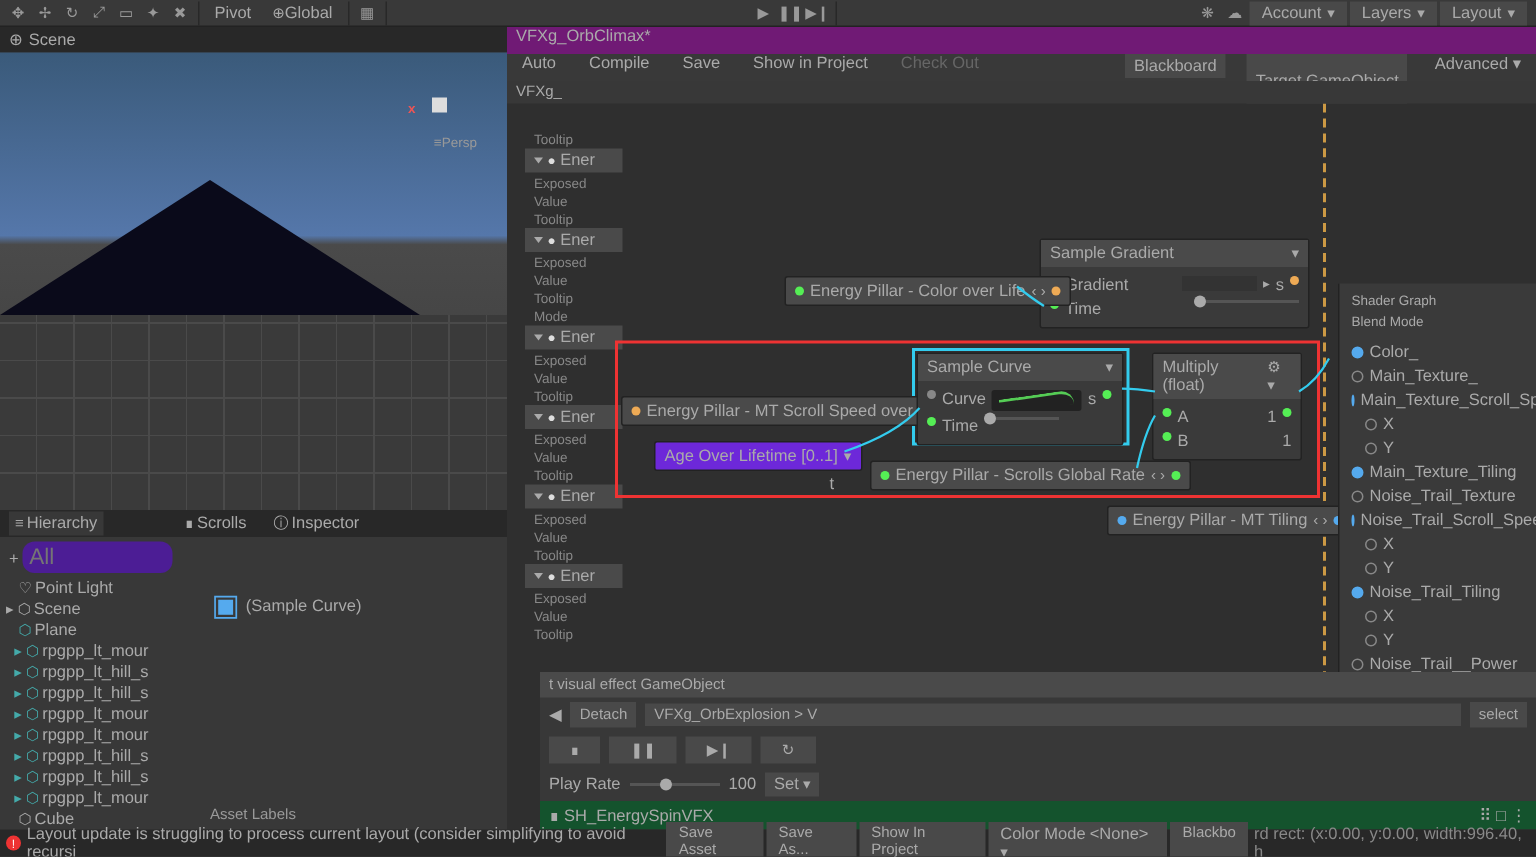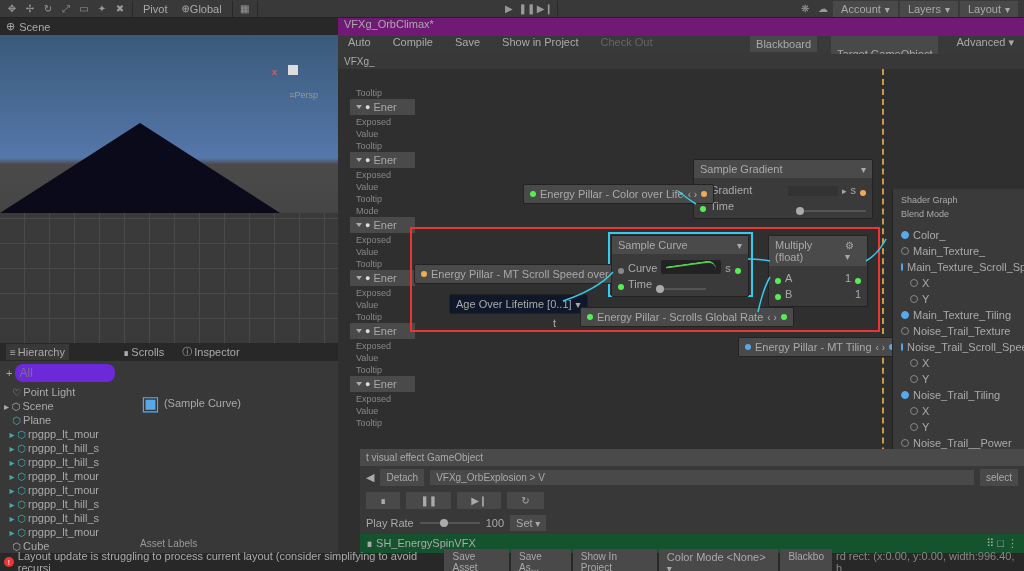--- a/index.html
+++ b/index.html
@@ -25,21 +25,21 @@
 .gizmo{position:absolute;top:10px;right:20px;width:50px;height:50px}
 .gizmo .cube{position:absolute;top:20px;left:20px;width:10px;height:10px;background:#ddd}
 .gizmo .ax{position:absolute;font-size:9px;font-weight:bold}
 .gizmo .ax.x{color:#e55;top:22px;left:4px}
 .persp{position:absolute;top:55px;right:20px;font-size:9px;color:#999}
 
 .panel-tabs{height:18px;background:#282828;display:flex;align-items:center;gap:10px;padding:0 6px}
 .ptab{padding:2px 4px;font-size:10px;display:flex;align-items:center;gap:2px}
 .ptab.active{background:#383838}
 .hier-search{padding:3px 6px;background:#383838}
-.hier-search input{width:100px;background:#6d28d9;border:none;color:#aaa;padding:2px 4px;font-size:12px;border-radius:8px}
+.hier-search input{width:100px;background:#4c1d95;border:none;color:#aaa;padding:2px 4px;font-size:15px;border-radius:8px}
 .hier-body{flex:1;background:#383838;display:flex}
 .hier-tree{width:135px;overflow:hidden}
 .hier-tree .row{padding:1px 4px;font-size:10px;display:flex;align-items:center;gap:2px;white-space:nowrap}
 .hier-tree .row.blue{color:#4aa}
 .hier-proj{flex:1;background:#383838;padding:4px}
 .proj-item{display:flex;align-items:center;gap:4px;padding:2px}
 .asset-labels{position:absolute;bottom:22px;left:140px;font-size:10px;color:#999}
 
 .graph-tabs{height:18px;background:#701a75;display:flex;align-items:flex-start;padding:0 6px;gap:8px}
 .graph-toolbar{height:18px;background:#393939;display:flex;align-items:flex-start;padding:0 6px;gap:14px;font-size:10px}
@@ -51,21 +51,21 @@
 
 .side-props{position:absolute;left:12px;top:18px;width:65px}
 .side-props .prop{background:#4a4a4a;padding:2px 6px;margin-bottom:1px;font-size:9px;display:flex;align-items:center;gap:3px}
 .side-props .prop.ener{color:#ddd}
 .side-props .sub{padding:1px 6px;font-size:9px;color:#888}
 .caret{display:inline-block;width:0;height:0;border-top:4px solid #aaa;border-left:3px solid transparent;border-right:3px solid transparent}
 
 .node{position:absolute;background:#3a3a3a;border:1px solid #222;border-radius:2px;font-size:10px}
 .node-hdr{background:#4a4a4a;padding:3px 6px;display:flex;align-items:center;gap:4px;font-size:10px}
 .node-body{padding:4px 6px}
-.node-row{display:flex;align-items:flex-end;gap:4px;padding:2px 0;font-size:9px}
+.node-row{display:flex;align-items:flex-start;gap:4px;padding:2px 0;font-size:9px}
 .port{width:6px;height:6px;border-radius:50%;background:#5ae}
 .port.o{background:#ea5}
 .port.g{background:#5e5}
 .port.gr{background:#888}
 .curve-prev{width:60px;height:14px;background:#222;border-radius:2px;position:relative;overflow:hidden}
 .curve-prev::after{content:"";position:absolute;left:5px;top:3px;width:50px;height:8px;border-top:2px solid #5c5;border-radius:0 20px 0 0;transform:skewY(-8deg)}
 .slider{width:70px;height:2px;background:#555;position:relative}
 .slider::after{content:"";position:absolute;left:0;top:-3px;width:8px;height:8px;background:#aaa;border-radius:50%}
 
 .pill{position:absolute;background:#4a4a4a;border:1px solid #222;border-radius:2px;padding:3px 6px;display:flex;align-items:center;gap:4px;font-size:10px}
@@ -285,21 +285,21 @@
             </div>
           <div class="node-row">
               <span class="port g"></span>
               <span>B</span>
               <span style="flex:1"></span>
               <span>1</span>
             </div>
         </div>
       </div>
 
-      <div class="pill" style="left:111px;top:225px;background:#0f172a">
+      <div class="pill" style="left:98px;top:225px;background:#6d28d9">
         <span>Age Over Lifetime [0..1]</span> ▾
       </div>
 
       <div class="pill" style="left:242px;top:238px">
         <span class="port g"></span><span>Energy Pillar - Scrolls Global Rate</span> ‹ › <span class="port g"></span>
       </div>
 
       <div class="pill" style="left:400px;top:268px">
         <span class="port"></span><span>Energy Pillar - MT Tiling</span> ‹ › <span class="port"></span>
       </div>

